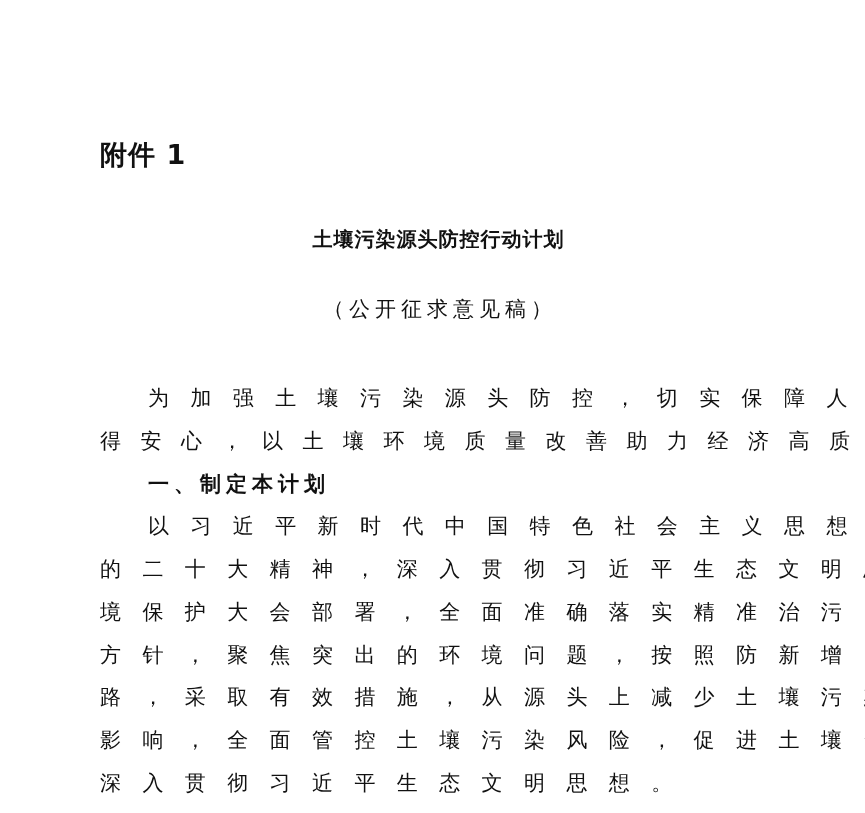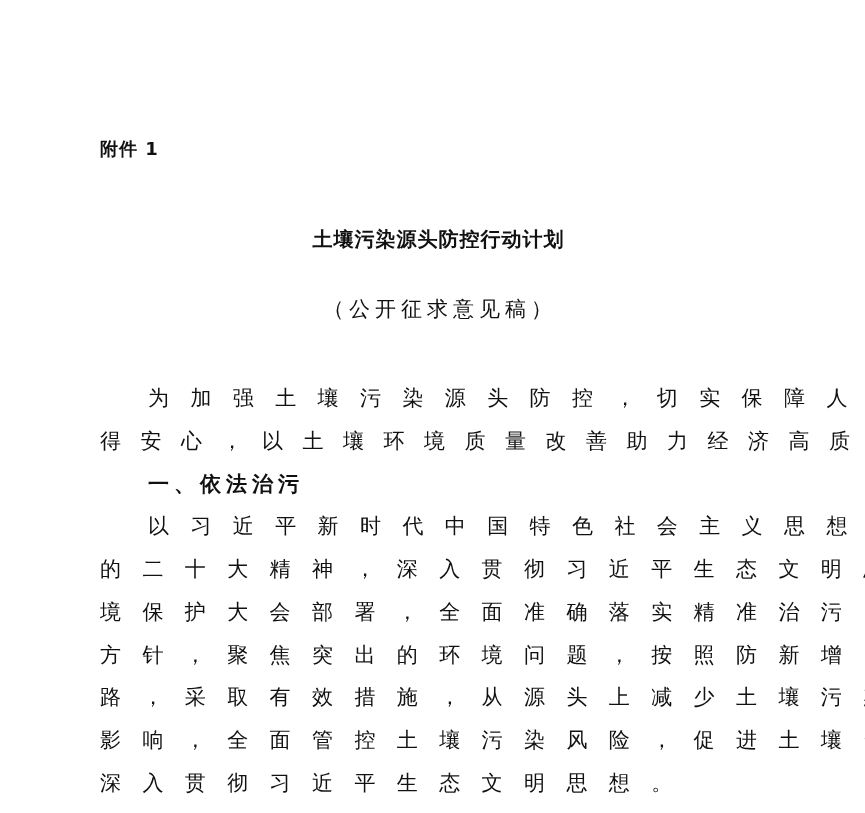--- a/index.html
+++ b/index.html
@@ -1,18 +1,18 @@
 <!DOCTYPE html>
 <html><head>
   <meta charset="utf-8">
   <style>
     html, body { margin: 0; padding: 0; background: #ffffff; }
     body { width: 865px; height: 813px; position: relative; overflow: hidden;
       font-family: "DejaVu Serif", "Liberation Serif", serif; color: #111; }
-    .attach { position: absolute; left: 100px; top: 137px; font-size: 18px;
+    .attach { position: absolute; left: 100px; top: 137px; font-size: 27px;
       font-family: "DejaVu Sans", "Liberation Sans", sans-serif; font-weight: bold; letter-spacing: 1px; }
     .title { position: absolute; left: 0; width: 865px; top: 226px; text-align: center;
       font-size: 20px; font-weight: bold; letter-spacing: 1px; margin-left: 6px; }
     .subtitle { position: absolute; left: 0; width: 880px; top: 295px; text-align: center;
       font-size: 21px; letter-spacing: 5px; }
     .line { position: absolute; left: 100px; width: 700px; font-size: 21px; letter-spacing: 21.4px;
       white-space: nowrap; line-height: 28px; }
     .indent { left: 148px; }
     .heading { font-family: "DejaVu Sans", "Liberation Sans", sans-serif; font-weight: bold; letter-spacing: 5px; }
   </style>
@@ -20,21 +20,21 @@
 <body>
 
 <div>
   <div class="attach">附件 1</div>
   <div class="title">土壤污染源头防控行动计划</div>
   <div class="subtitle">（公开征求意见稿）</div>
 
   <div class="line indent" style="top:384px">为加强土壤污染源头防控，切实保障人民群众吃得放心、住</div>
   <div class="line" style="top:427px;letter-spacing:19.5px">得安心，以土壤环境质量改善助力经济高质量发展，制定本计划。</div>
 
-  <div class="line indent heading" style="top:470px">一、依法治污</div>
+  <div class="line indent heading" style="top:470px">一、制定本计划</div>
 
   <div class="line indent" style="top:512px">以习近平新时代中国特色社会主义思想为指导，全面贯彻党</div>
   <div class="line" style="top:555px">的二十大精神，深入贯彻习近平生态文明思想，落实全国生态环</div>
   <div class="line" style="top:598px">境保护大会部署，全面准确落实精准治污、科学治污、依法治污</div>
   <div class="line" style="top:641px">方针，聚焦突出的环境问题，按照防新增、去存量、控风险的思</div>
   <div class="line" style="top:683px">路，采取有效措施，从源头上减少土壤污染和受污染土壤的环境</div>
   <div class="line" style="top:726px">影响，全面管控土壤污染风险，促进土壤资源永续利用，努力建</div>
   <div class="line" style="top:769px">深入贯彻习近平生态文明思想。</div>
 </div>
 

